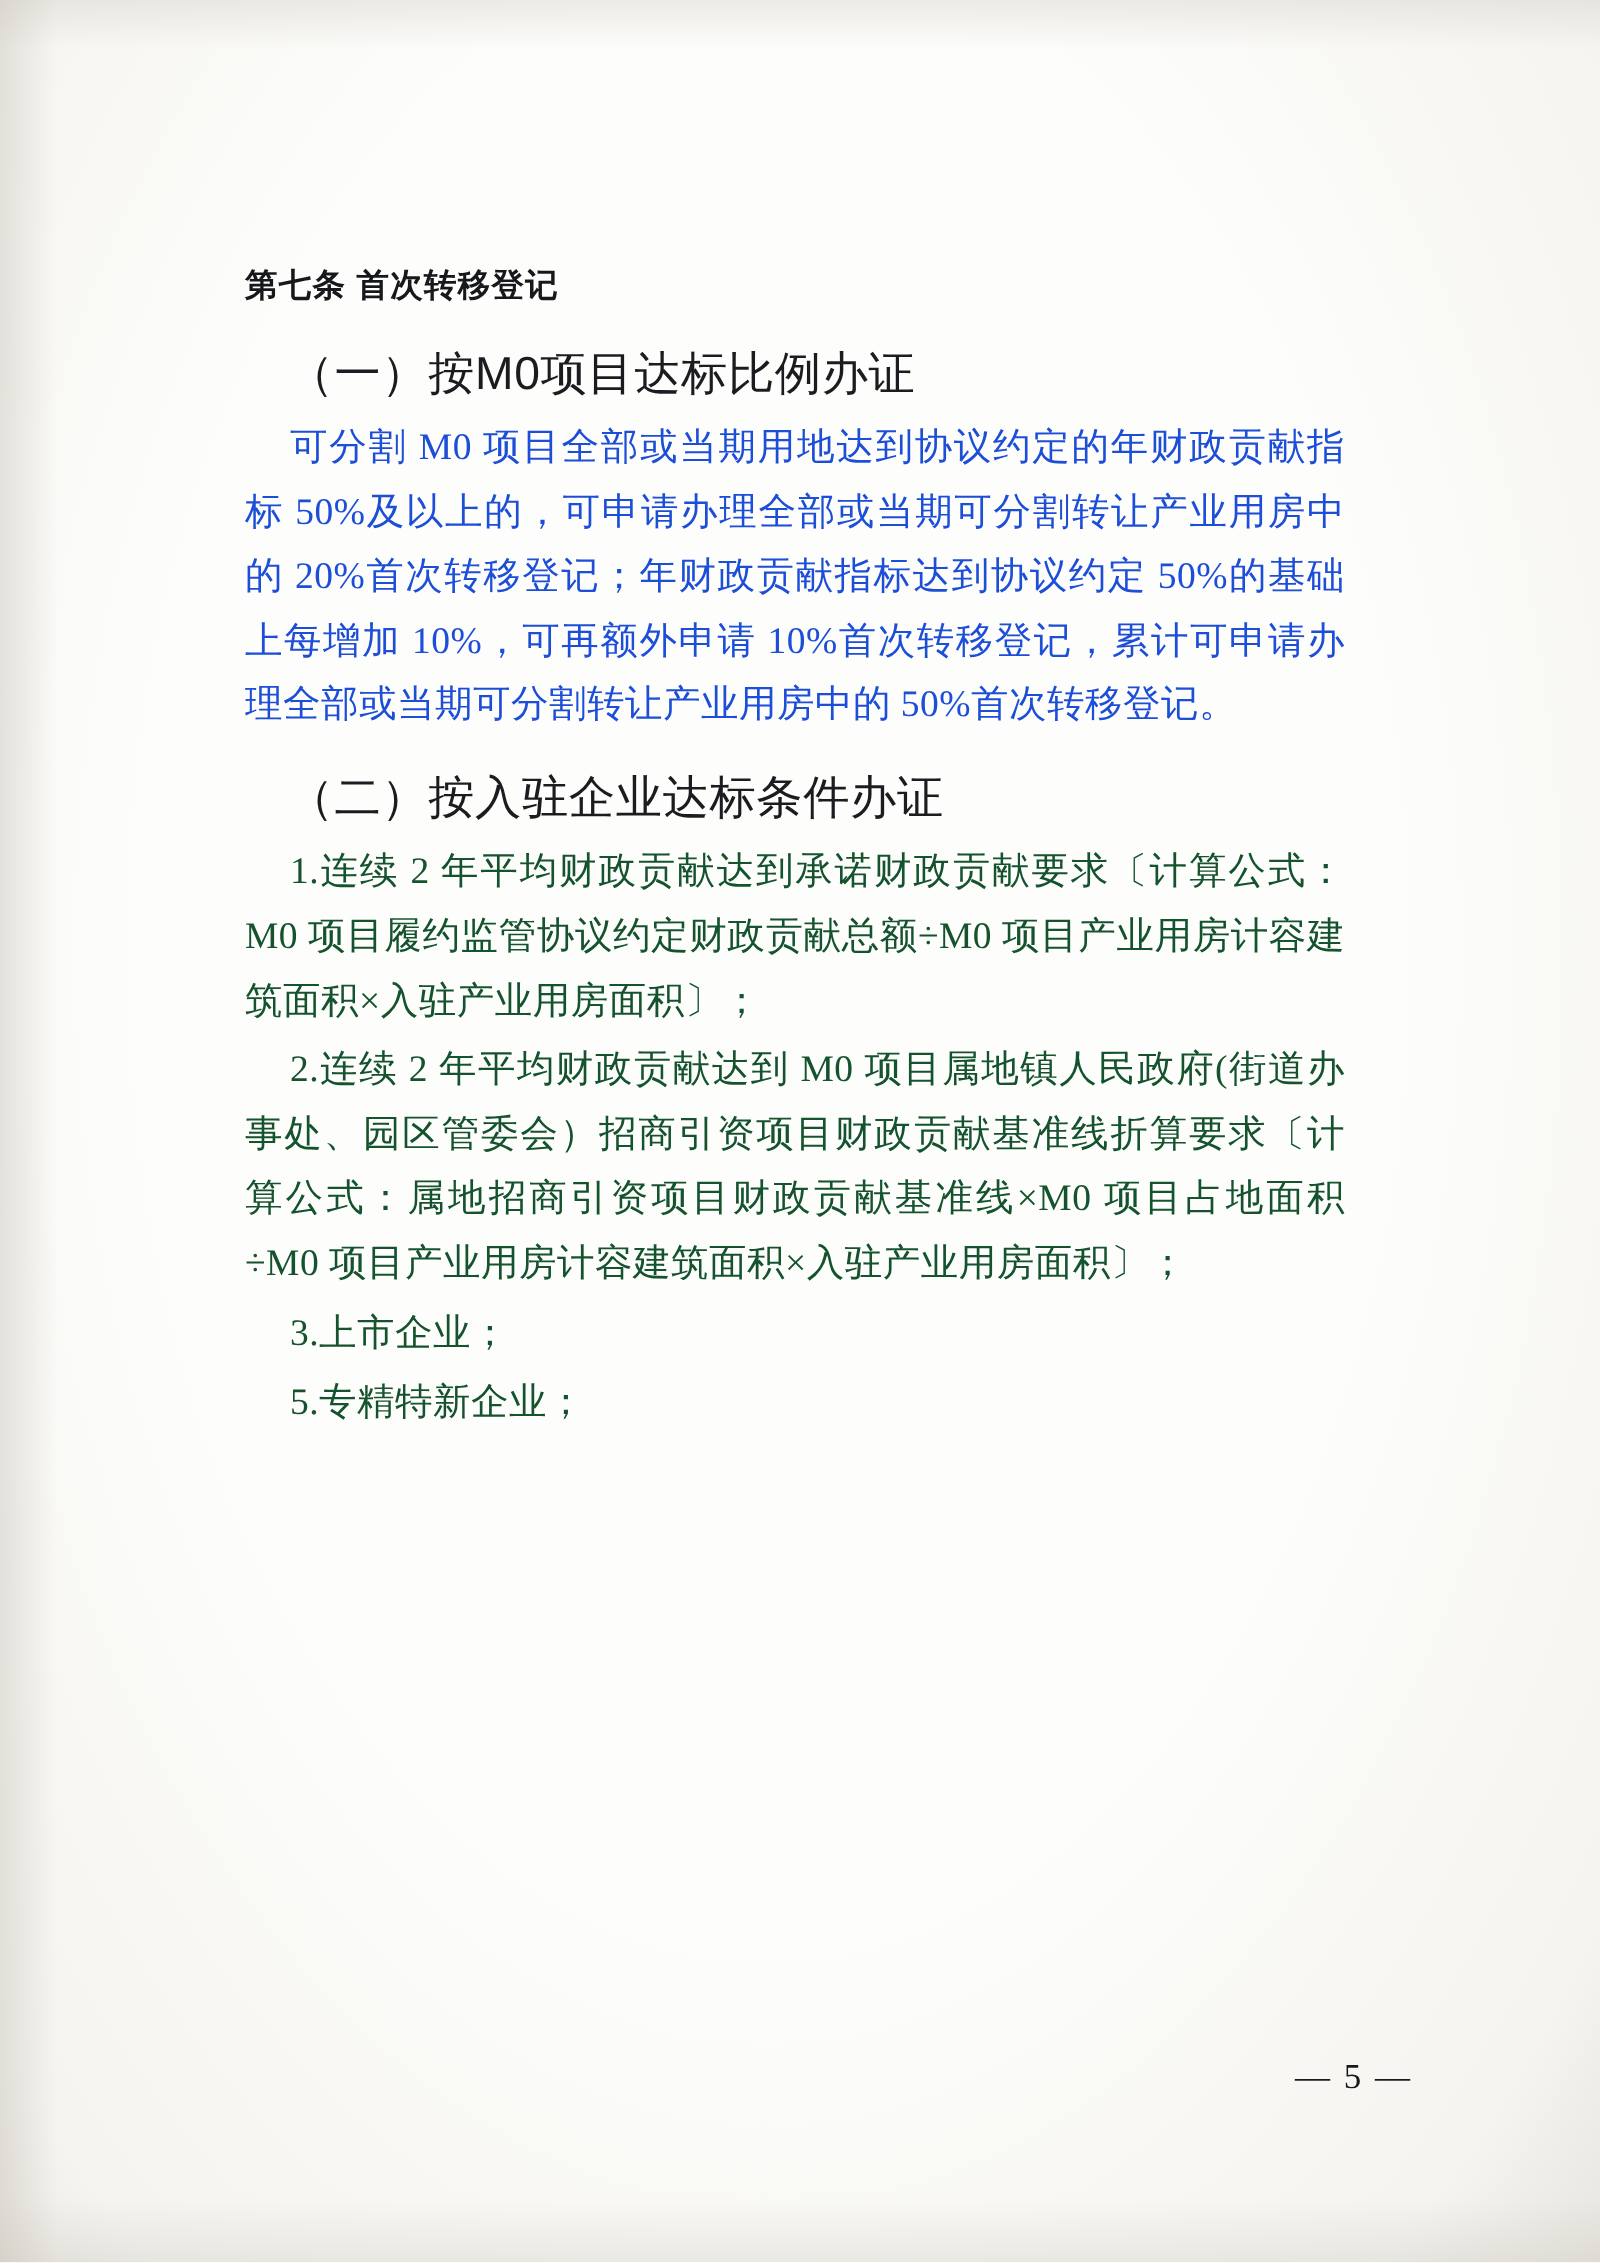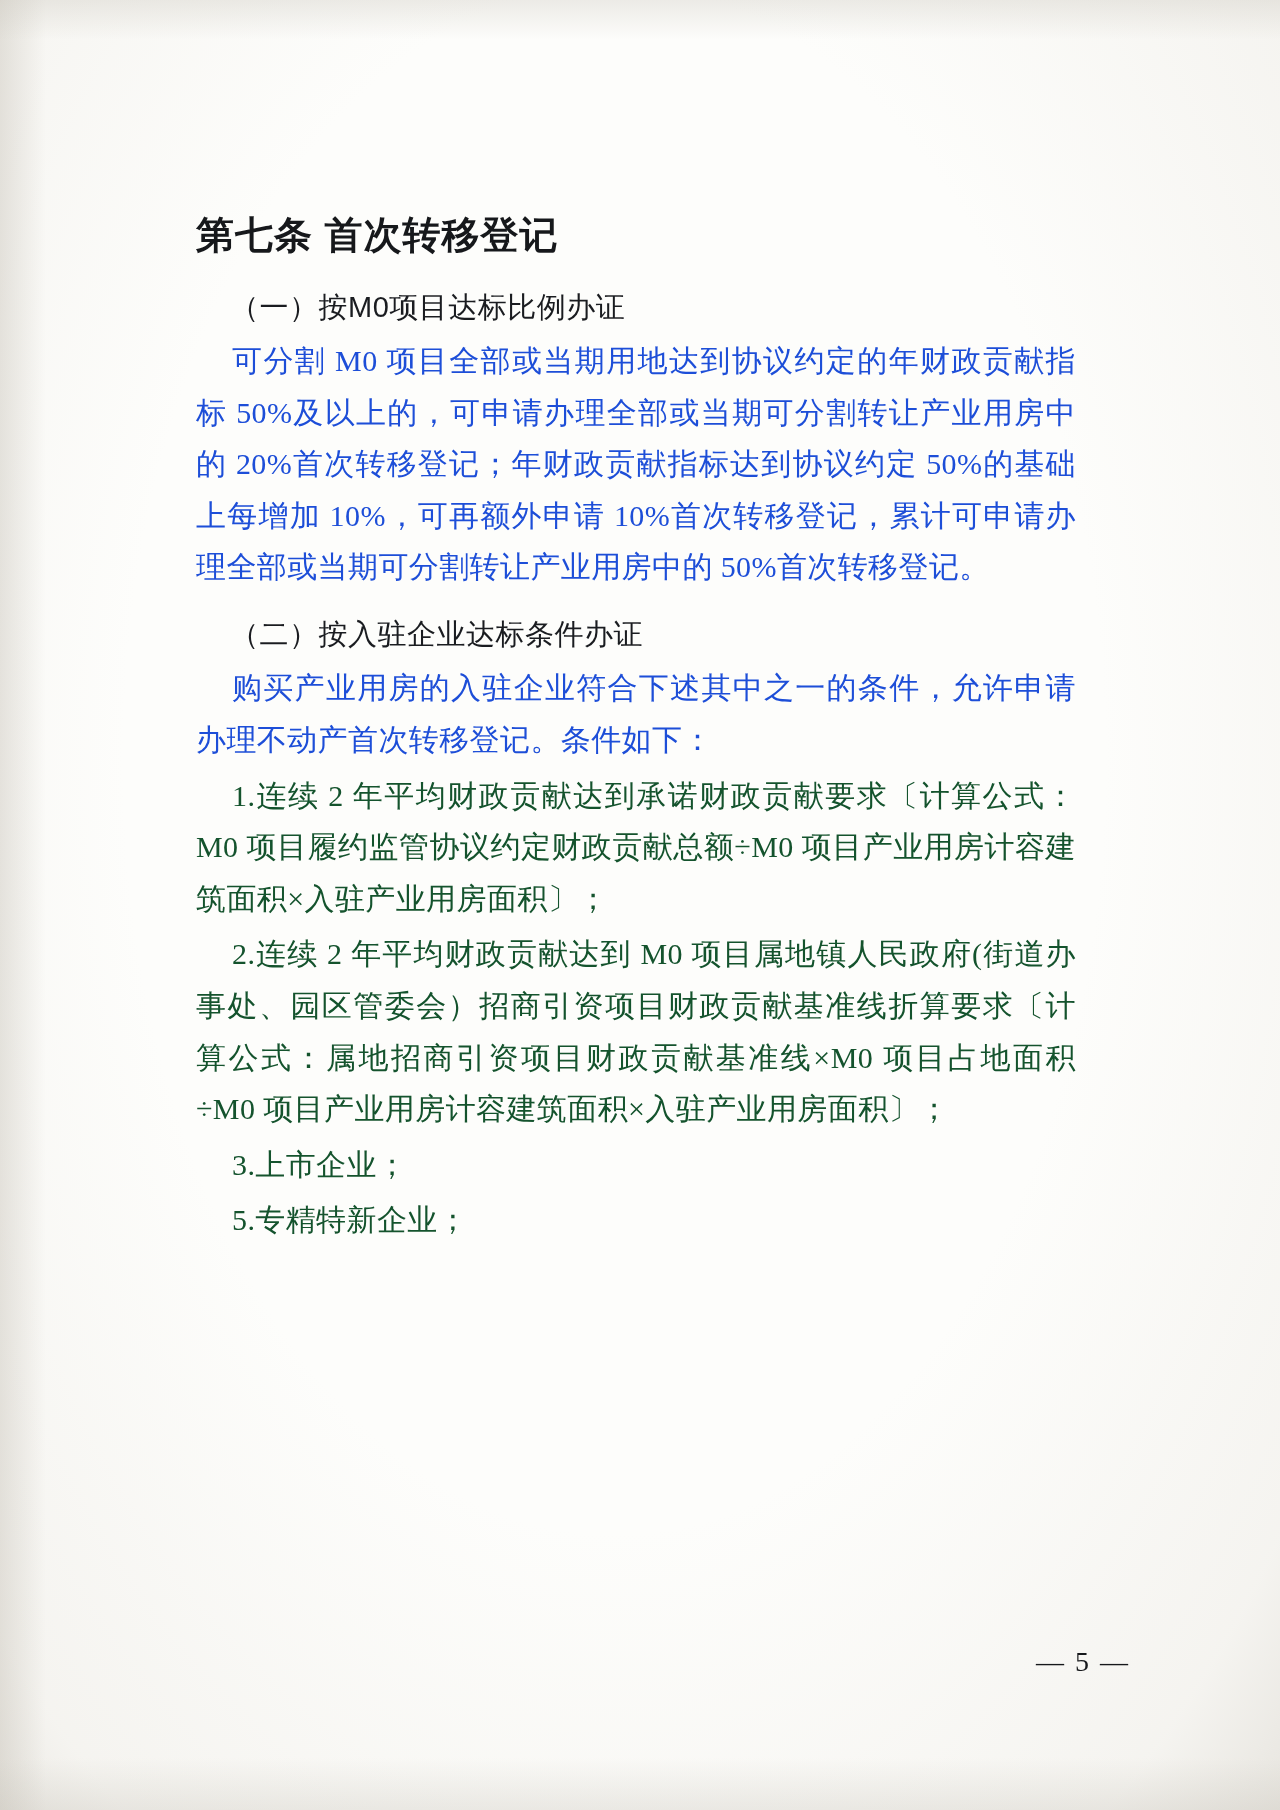--- a/index.html
+++ b/index.html
@@ -48,30 +48,30 @@
   .content {
     position: absolute;
     left: 196px;
     top: 212px;
     width: 880px;
   }
 
   .heading {
     font-family: "Liberation Sans", "DejaVu Sans", sans-serif;
     font-weight: bold;
-    font-size: 38px;
+    font-size: 26px;
     color: #16181b;
     letter-spacing: 1px;
     margin: 0 0 26px 0;
     line-height: 1.25;
   }
 
   .subheading {
     font-family: "Liberation Sans", "DejaVu Sans", sans-serif;
-    font-size: 29px;
+    font-size: 37px;
     color: #1a1c20;
     letter-spacing: 0.5px;
     line-height: 1.5;
     margin: 0 0 6px 0;
     text-indent: 34px;
   }
 
   p.body-text {
     font-size: 30px;
     color: #1d4ed8;
@@ -120,21 +120,20 @@
     <h1 class="heading">第七条  首次转移登记</h1>
 
     <div class="subheading">（一）按M0项目达标比例办证</div>
 
     <p class="body-text">可分割 M0 项目全部或当期用地达到协议约定的年财政贡献指标 50%及以上的，可申请办理全部或当期可分割转让产业用房中的 20%首次转移登记；年财政贡献指标达到协议约定 50%的基础上每增加 10%，可再额外申请 10%首次转移登记，累计可申请办理全部或当期可分割转让产业用房中的 50%首次转移登记。</p>
 
     <div class="gap-md"></div>
 
     <div class="subheading">（二）按入驻企业达标条件办证</div>
 
-    <p class="body-text">购买产业用房的入驻企业符合下述其中之一的条件，允许申请办理不动产首次转移登记。条件如下：</p>
 
     <p class="list-item">1.连续 2 年平均财政贡献达到承诺财政贡献要求〔计算公式：M0 项目履约监管协议约定财政贡献总额÷M0 项目产业用房计容建筑面积×入驻产业用房面积〕；</p>
 
     <p class="list-item">2.连续 2 年平均财政贡献达到 M0 项目属地镇人民政府(街道办事处、园区管委会）招商引资项目财政贡献基准线折算要求〔计算公式：属地招商引资项目财政贡献基准线×M0 项目占地面积÷M0 项目产业用房计容建筑面积×入驻产业用房面积〕；</p>
 
     <p class="list-item">3.上市企业；</p>
 
 
     <p class="list-item">5.专精特新企业；</p>
 

